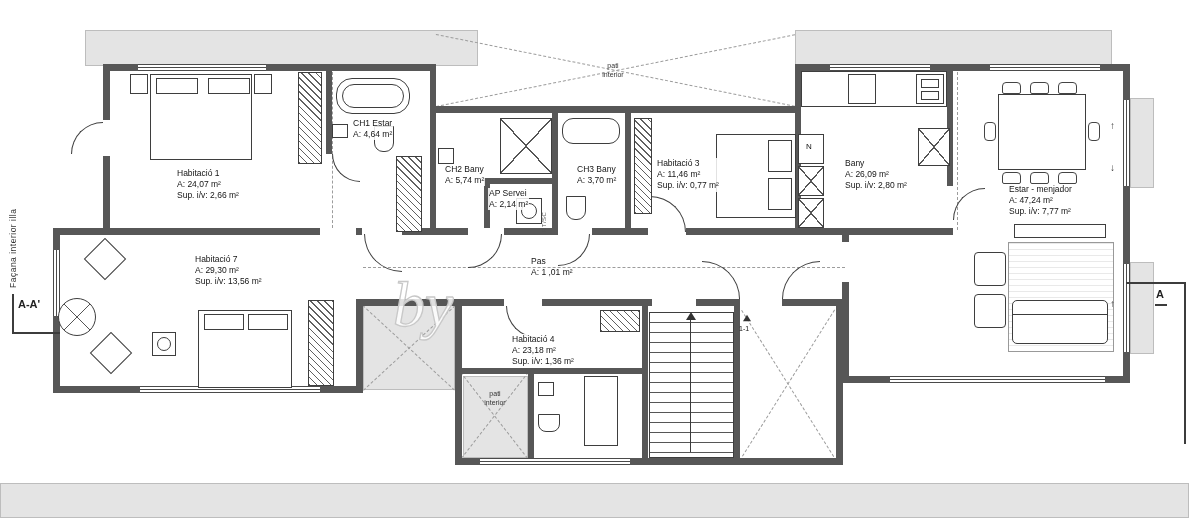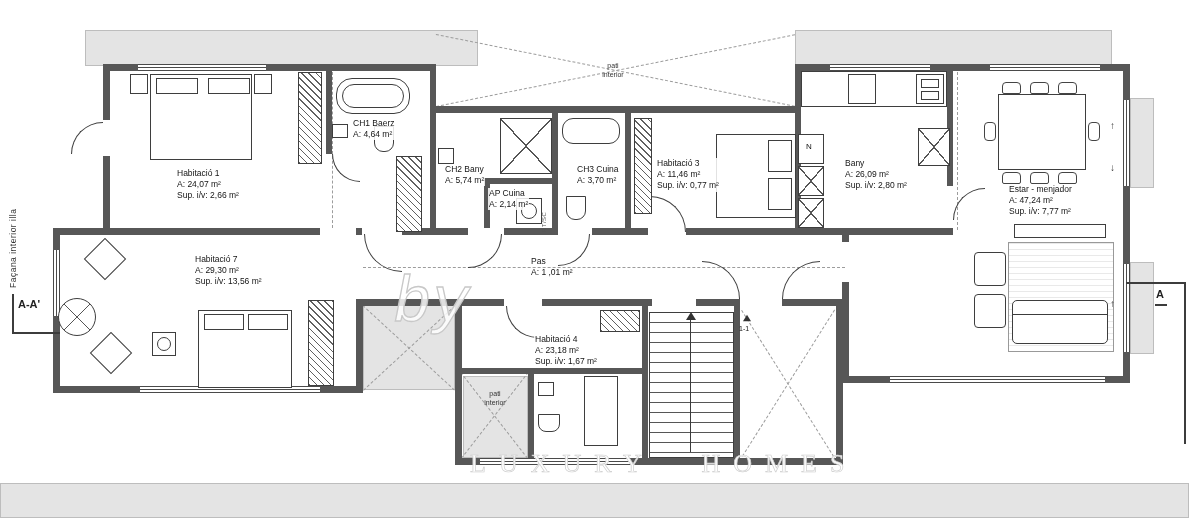--- a/index.html
+++ b/index.html
@@ -30,21 +30,21 @@
   .lbl{position:absolute;font-size:8.5px;line-height:1.32;color:#141414;
        background:rgba(255,255,255,0.85);padding:0 1px;white-space:nowrap;}
   .line{position:absolute;background:#3c3c3c;}
   .circ{position:absolute;border:1px solid #3e3e3e;border-radius:50%;background:#fff;box-sizing:border-box;}
   .chairH{position:absolute;width:19px;height:12px;border:1px solid #444;border-radius:4px 4px 2px 2px;background:#fff;box-sizing:border-box;}
   .chairV{position:absolute;width:12px;height:19px;border:1px solid #444;border-radius:4px;background:#fff;box-sizing:border-box;}
   .tri{position:absolute;width:0;height:0;border-left:5px solid transparent;border-right:5px solid transparent;border-bottom:8px solid #333;}
   .arrow{position:absolute;font-size:10px;color:#333;}
   .vtext{position:absolute;writing-mode:vertical-rl;transform:rotate(180deg);font-size:8.5px;color:#333;letter-spacing:0.5px;}
   .wm{position:absolute;z-index:40;color:rgba(255,255,255,0.82);-webkit-text-stroke:1.3px #c8c8c8;
-      font-family:Liberation Mono, monospace;white-space:nowrap;}
+      font-family:Liberation Serif, serif;white-space:nowrap;}
   .wm2{position:absolute;z-index:40;color:rgba(255,255,255,0.95);-webkit-text-stroke:0.7px #cfcfcf;
       font-family:"Liberation Serif",serif;white-space:nowrap;}
   .marker{position:absolute;font-size:11px;font-weight:bold;color:#222;}
   .tinylbl{position:absolute;font-size:7px;line-height:1.25;color:#333;text-align:center;white-space:nowrap;}
 </style>
 </head>
 <body>
 
 <div id="canvas">
 
@@ -230,33 +230,33 @@
     <div>pati</div>
     <div>interior</div>
   </div>
 
   <div class="lbl" style="left:176px;top:168px">
     <div>Habitació 1</div>
     <div>A: 24,07 m²</div>
     <div>Sup. i/v: 2,66 m²</div>
   </div>
   <div class="lbl" style="left:352px;top:118px">
-    <div>CH1 Baerz</div>
+    <div>CH1 Estar</div>
     <div>A: 4,64 m²</div>
   </div>
   <div class="lbl" style="left:444px;top:164px">
     <div>CH2 Bany</div>
     <div>A: 5,74 m²</div>
   </div>
   <div class="lbl" style="left:488px;top:188px">
-    <div>AP Cuina</div>
+    <div>AP Servei</div>
     <div>A: 2,14 m²</div>
   </div>
   <div class="lbl" style="left:576px;top:164px">
-    <div>CH3 Cuina</div>
+    <div>CH3 Bany</div>
     <div>A: 3,70 m²</div>
   </div>
   <div class="lbl" style="left:656px;top:158px">
     <div>Habitació 3</div>
     <div>A: 11,46 m²</div>
     <div>Sup. i/v: 0,77 m²</div>
   </div>
   <div class="lbl" style="left:844px;top:158px">
     <div>Bany</div>
     <div>A: 26,09 m²</div>
@@ -269,22 +269,21 @@
   </div>
   <div class="lbl" style="left:194px;top:254px">
     <div>Habitació 7</div>
     <div>A: 29,30 m²</div>
     <div>Sup. i/v: 13,56 m²</div>
   </div>
   <div class="lbl" style="left:530px;top:256px;background:transparent">
     <div>Pas</div>
     <div>A: 1 ,01 m²</div>
   </div>
-  <div class="lbl" style="left:534px;top:334px">
+  <div class="lbl" style="left:511px;top:334px">
     <div>Habitació 4</div>
     <div>A: 23,18 m²</div>
-    <div>Sup. i/v: 1,67 m²</div>
+    <div>Sup. i/v: 1,36 m²</div>
   </div>
 
   <div class="wm" style="left:393px;top:268px;font-size:64px;font-style:italic">by</div>
-  <div class="wm2" style="left:470px;top:449px;font-size:26px;letter-spacing:13px;word-spacing:28px">LUXURY HOMES</div>
 
 </div>
 
 </body></html>

